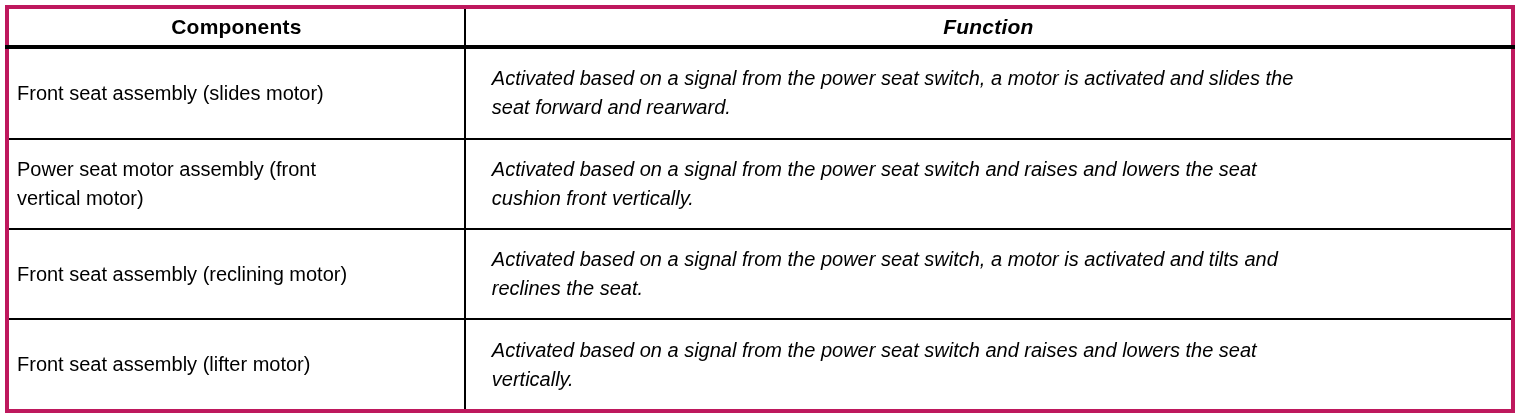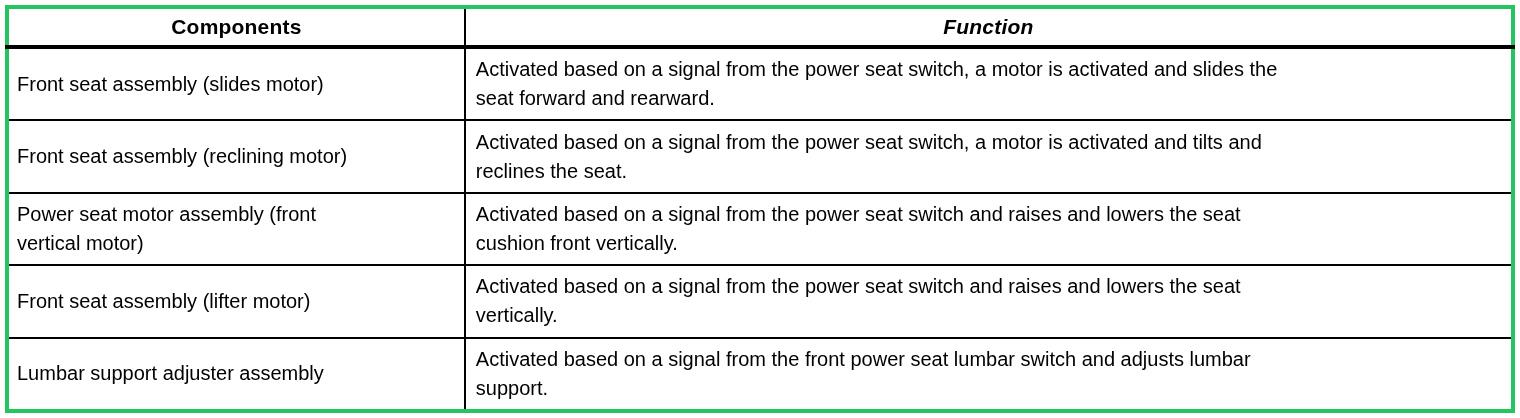--- a/index.html
+++ b/index.html
@@ -14,21 +14,21 @@
     height: 418px;
     background: #ffffff;
     box-sizing: border-box;
     padding: 5px;
   }
   table.spec-table {
     width: 1510px;
     height: 408px;
     border-collapse: collapse;
     table-layout: fixed;
-    border: 4px solid #22c55e;
+    border: 4px solid #be185d;
   }
   col.col-components { width: 30.4%; }
   col.col-function  { width: 69.6%; }
   th.head-cell {
     border-bottom: 4px solid #000000;
     font-size: 21px;
     font-weight: bold;
     text-align: center;
     vertical-align: middle;
     height: 36px;
@@ -45,21 +45,22 @@
     line-height: 29px;
     vertical-align: middle;
     text-align: left;
     height: 70px;
     padding: 0 10px 0 8px;
     white-space: pre-line;
     overflow: hidden;
   }
   td.body-cell + td.body-cell {
     border-left: 2px solid #000000;
-    padding-left: 10px;
+    padding-left: 26px;
+    font-style: italic;
   }
 </style>
 </head>
 <body>
 
 <div class="page">
   <table class="spec-table">
     <colgroup>
       <col class="col-components">
       <col class="col-function">
@@ -70,35 +71,30 @@
         <th class="head-cell">Function</th>
       </tr>
     </thead>
     <tbody>
       <tr>
         <td class="body-cell">Front seat assembly (slides motor)</td>
         <td class="body-cell">Activated based on a signal from the power seat switch, a motor is activated and slides the
 seat forward and rearward.</td>
       </tr>
       <tr>
-        <td class="body-cell">Front seat assembly (reclining motor)</td>
-        <td class="body-cell">Activated based on a signal from the power seat switch, a motor is activated and tilts and
-reclines the seat.</td>
-      </tr>
-      <tr>
         <td class="body-cell">Power seat motor assembly (front
 vertical motor)</td>
         <td class="body-cell">Activated based on a signal from the power seat switch and raises and lowers the seat
 cushion front vertically.</td>
       </tr>
       <tr>
+        <td class="body-cell">Front seat assembly (reclining motor)</td>
+        <td class="body-cell">Activated based on a signal from the power seat switch, a motor is activated and tilts and
+reclines the seat.</td>
+      </tr>
+      <tr>
         <td class="body-cell">Front seat assembly (lifter motor)</td>
         <td class="body-cell">Activated based on a signal from the power seat switch and raises and lowers the seat
 vertically.</td>
-      </tr>
-      <tr>
-        <td class="body-cell">Lumbar support adjuster assembly</td>
-        <td class="body-cell">Activated based on a signal from the front power seat lumbar switch and adjusts lumbar
-support.</td>
       </tr>
     </tbody>
   </table>
 </div>
 
 </body></html>

